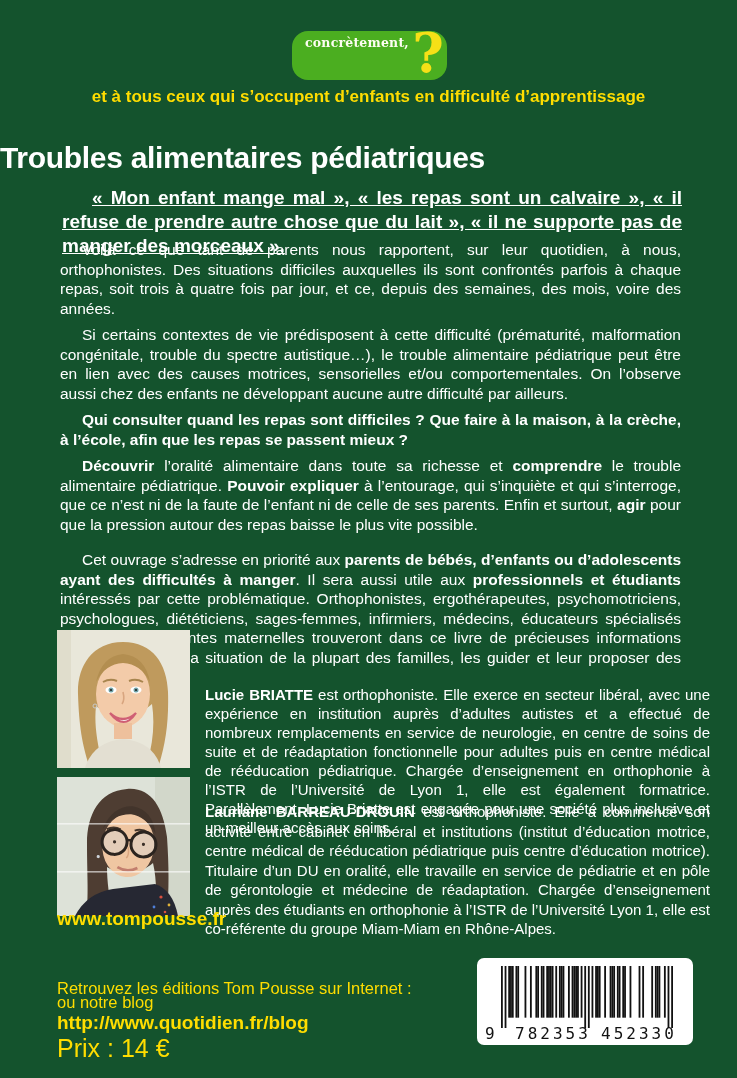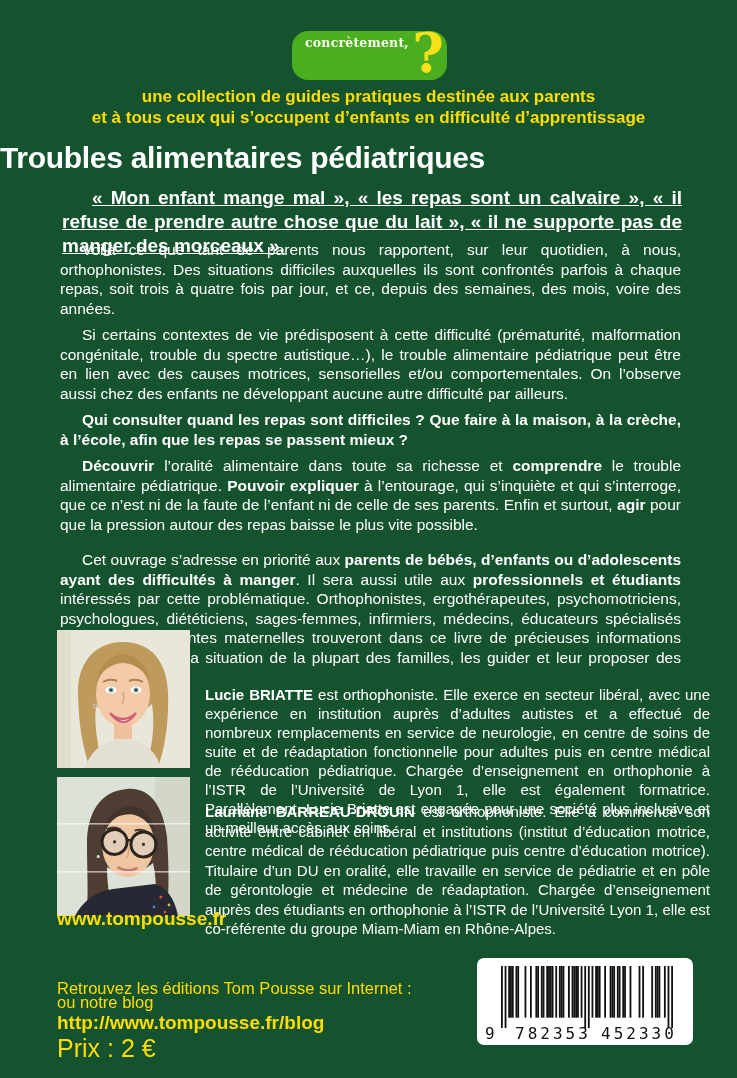--- a/index.html
+++ b/index.html
@@ -63,21 +63,20 @@
 <body>
 
 <div class="page">
 
   <div class="logo">
     <div class="logo-l1">concrètement,</div>
     <div class="logo-q">?</div>
   </div>
 
   <div class="tagline">
-    <div>une collection de guides pratiques destinée aux parents</div>
     <div>et à tous ceux qui s’occupent d’enfants en difficulté d’apprentissage</div>
   </div>
 
   <h1 class="title">Troubles alimentaires pédiatriques</h1>
 
   <p class="quote">« Mon enfant mange mal », « les repas sont un calvaire », « il refuse de prendre autre chose que du lait », « il ne supporte pas de manger des morceaux ».</p>
 
   <div class="synopsis">
     <p>Voilà ce que tant de parents nous rapportent, sur leur quotidien, à nous, orthophonistes. Des situations difficiles auxquelles ils sont confrontés parfois à chaque repas, soit trois à quatre fois par jour, et ce, depuis des semaines, des mois, voire des années.</p>
     <p>Si certains contextes de vie prédisposent à cette difficulté (prématurité, malformation congénitale, trouble du spectre autistique…), le trouble alimentaire pédiatrique peut être en lien avec des causes motrices, sensorielles et/ou comportementales. On l’observe aussi chez des enfants ne développant aucune autre difficulté par ailleurs.</p>
@@ -138,22 +137,22 @@
       <rect y="94" width="133" height="1.6" fill="rgba(255,255,255,0.6)"></rect>
     </svg>
   </div>
 
   <p class="bio bio1"><b>Lucie BRIATTE</b><span> est orthophoniste. Elle exerce en secteur libéral, avec une expérience en institution auprès d’adultes autistes et a effectué de nombreux remplacements en service de neurologie, en centre de soins de suite et de réadaptation fonctionnelle pour adultes puis en centre médical de rééducation pédiatrique. Chargée d’enseignement en orthophonie à l’ISTR de l’Université de Lyon 1, elle est également formatrice. Parallèlement, Lucie Briatte est engagée pour une société plus inclusive et un meilleur accès aux soins.</span></p>
   <p class="bio bio2"><b>Lauriane BARREAU-DROUIN</b><span> est orthophoniste. Elle a commencé son activité entre cabinet en libéral et institutions (institut d’éducation motrice, centre médical de rééducation pédiatrique puis centre d’éducation motrice). Titulaire d’un DU en oralité, elle travaille en service de pédiatrie et en pôle de gérontologie et médecine de réadaptation. Chargée d’enseignement auprès des étudiants en orthophonie à l’ISTR de l’Université Lyon 1, elle est co-référente du groupe Miam-Miam en Rhône-Alpes.</span></p>
 
   <div class="net-label">Retrouvez les éditions Tom Pousse sur Internet :</div>
   <div class="website">www.tompousse.fr</div>
   <div class="blog-label">ou notre blog</div>
-  <div class="blog-url">http://www.tompousse.fr/blog</div>
-  <div class="price">Prix : 2 €</div>
+  <div class="blog-url">http://www.quotidien.fr/blog</div>
+  <div class="price">Prix : 14 €</div>
 
   <div class="isbn">ISBN : 978-2-35345-233-0</div>
   <div class="barcode-panel">
     <div class="bars"><svg viewBox="0 0 95 33" preserveAspectRatio="none" width="100%" height="100%">
           <rect x="0" y="0" width="1" height="33" fill="#111"></rect>
           <rect x="2" y="0" width="1" height="33" fill="#111"></rect>
           <rect x="4" y="0" width="1" height="27.5" fill="#111"></rect>
           <rect x="5" y="0" width="1" height="27.5" fill="#111"></rect>
           <rect x="6" y="0" width="1" height="27.5" fill="#111"></rect>
           <rect x="8" y="0" width="1" height="27.5" fill="#111"></rect>

